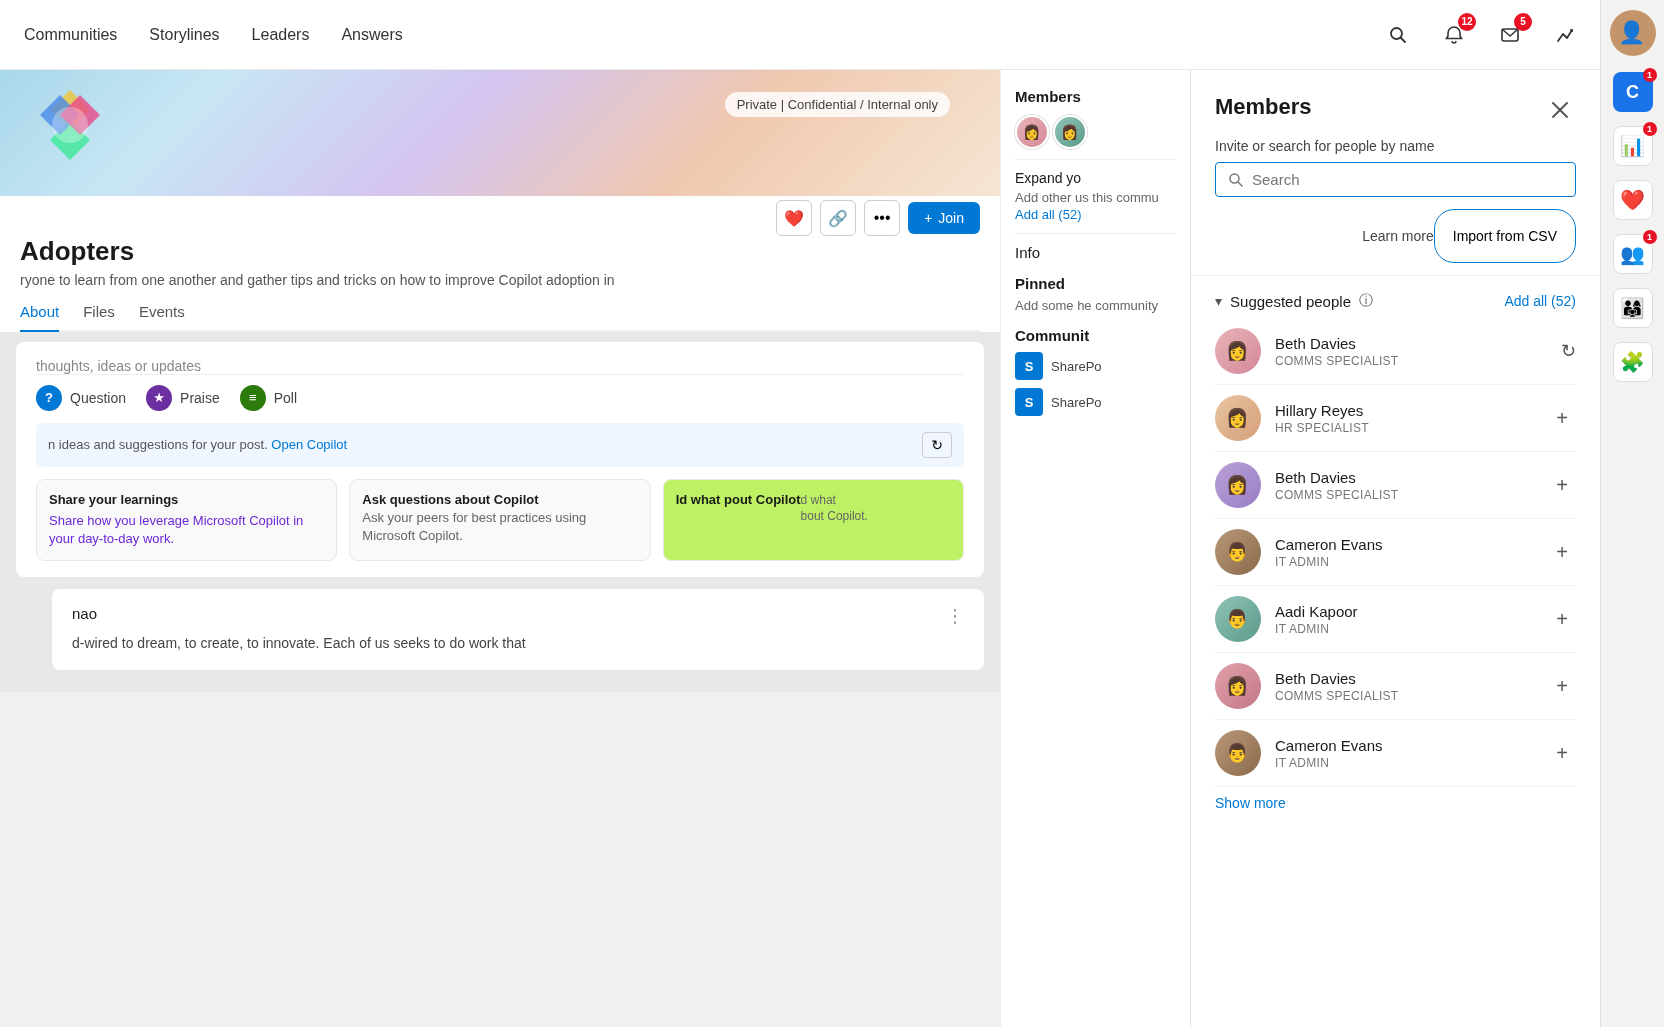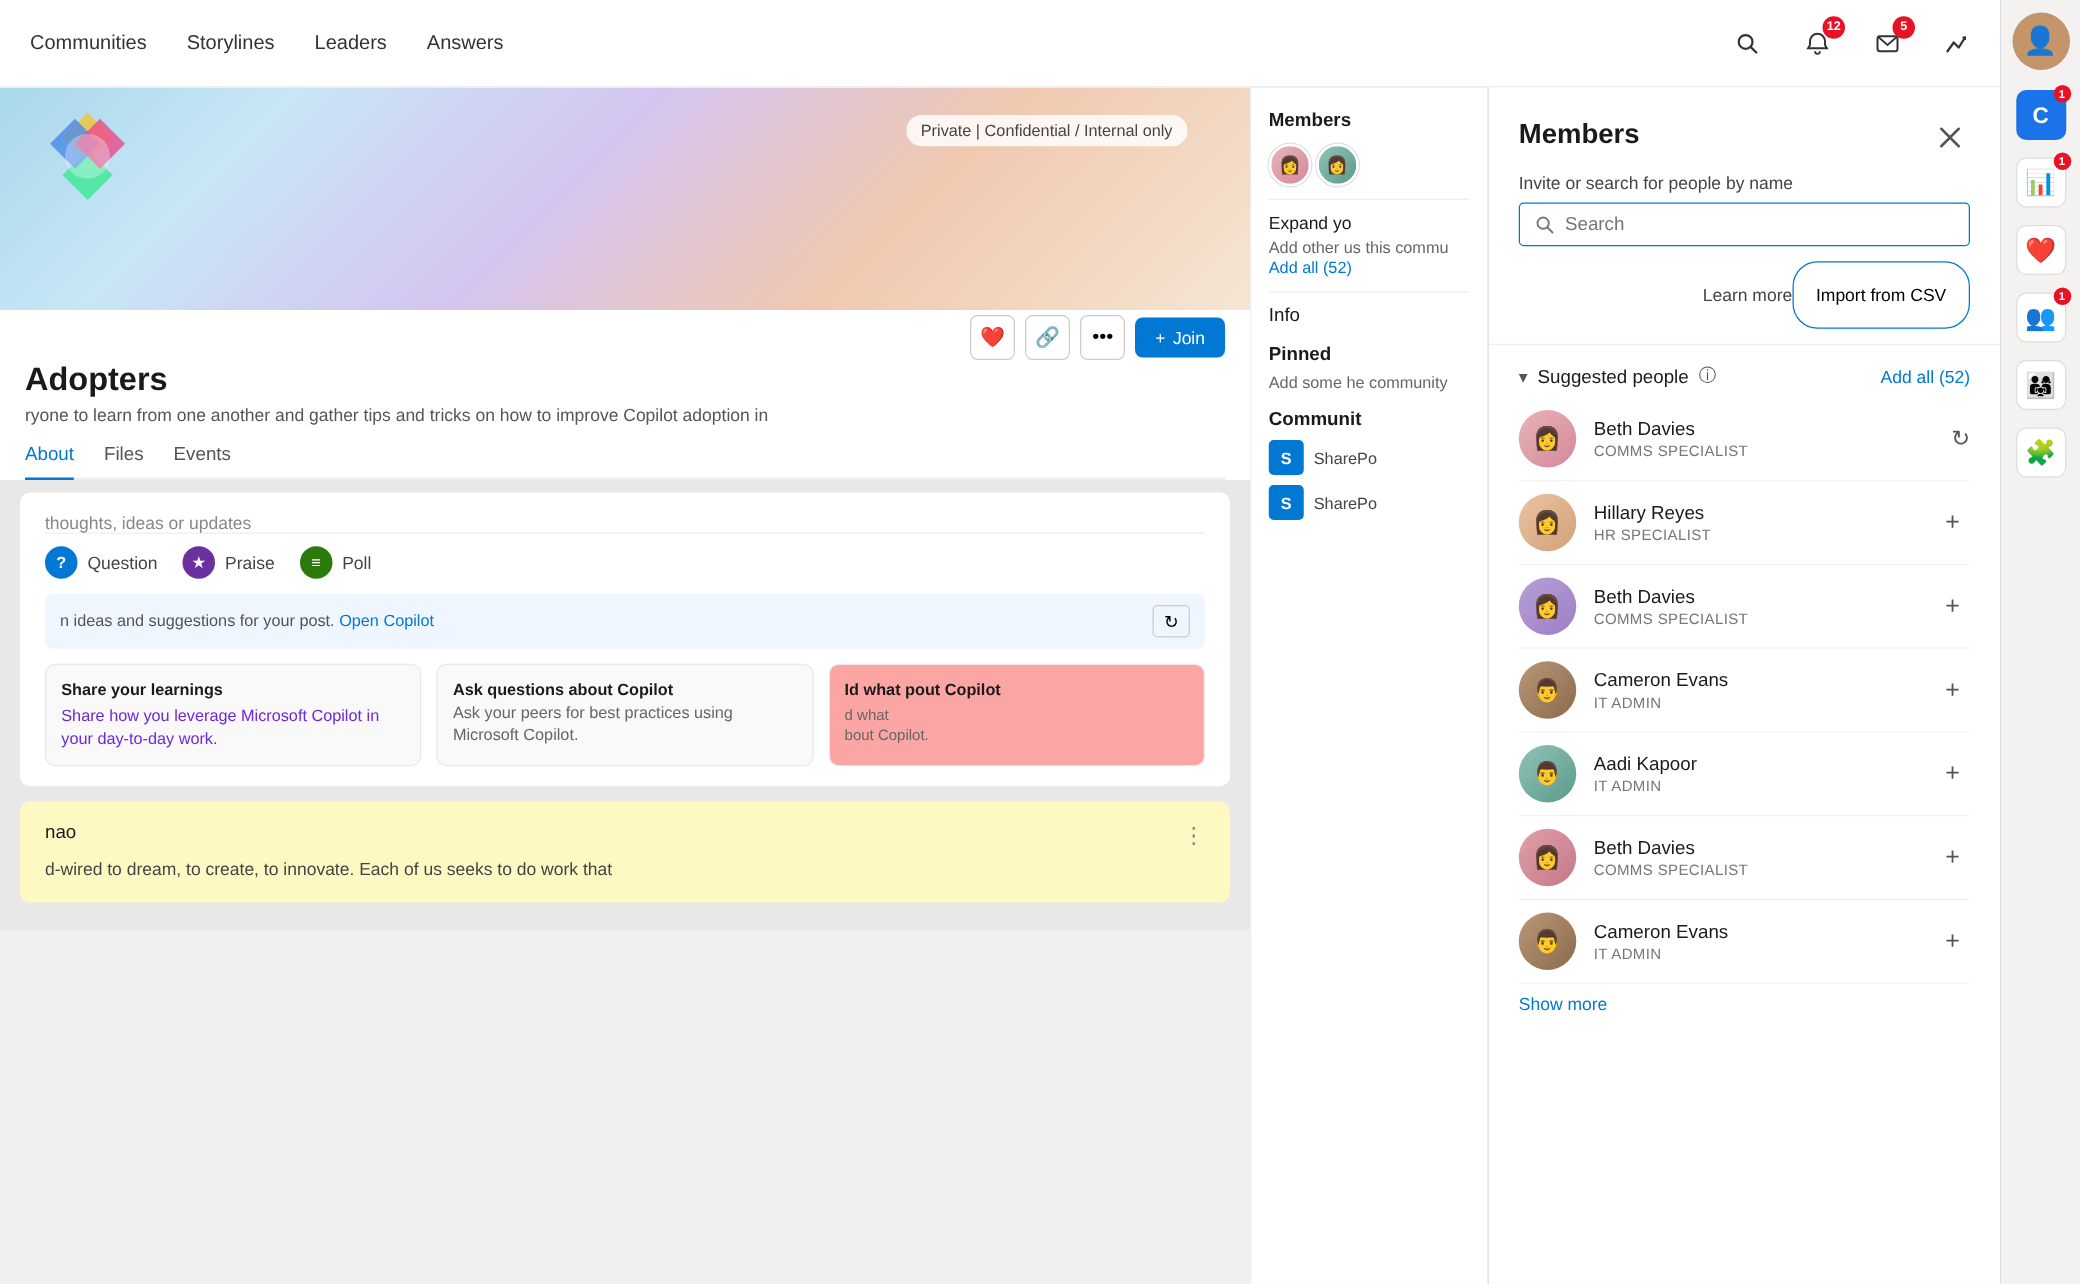--- a/index.html
+++ b/index.html
@@ -283,21 +283,21 @@
     <span style="font-size:13px;color:#444;">SharePo</span>
   </div>
   <div style="display:flex;align-items:center;gap:8px;margin-top:8px;">
     <div style="width:28px;height:28px;background:#0078d4;border-radius:4px;display:flex;align-items:center;justify-content:center;color:#fff;font-weight:700;font-size:13px;">S</div>
     <span style="font-size:13px;color:#444;">SharePo</span>
   </div>
 </div>
 
 <div style="position:absolute;top:70px;left:0;right:664px;bottom:0;background:#f0f0f0;overflow-y:auto;">
 
-  <div style="height:178px;background:linear-gradient(135deg,#a8d8ea 0%,#c8e6f5 20%,#d4c5f0 45%,#f0c8b0 70%,#f5e6d3 100%);position:relative;overflow:hidden;padding-left:44px;">
+  <div style="height:126px;background:linear-gradient(135deg,#a8d8ea 0%,#c8e6f5 20%,#d4c5f0 45%,#f0c8b0 70%,#f5e6d3 100%);position:relative;overflow:hidden;padding-left:44px;">
 
     <div style="position:absolute;top:15px;left:30px;width:90px;height:90px;">
       <svg viewBox="0 0 80 80" width="80" height="80">
         <path d="M40 5 L60 25 L40 45 L20 25 Z" fill="#e8c84a" opacity="0.9"></path>
         <path d="M40 35 L60 55 L40 75 L20 55 Z" fill="#4ae8a0" opacity="0.9"></path>
         <path d="M10 30 L30 10 L50 30 L30 50 Z" fill="#4a8ae8" opacity="0.8"></path>
         <path d="M30 30 L50 10 L70 30 L50 50 Z" fill="#e84a8a" opacity="0.8"></path>
         <ellipse cx="40" cy="40" rx="18" ry="18" fill="rgba(255,255,255,0.3)"></ellipse>
       </svg>
     </div>
@@ -352,28 +352,28 @@
 
       <div style="display:flex;gap:12px;margin-top:12px;">
         <div style="flex:1;background:#f9f9f9;border:1px solid #e8e8e8;border-radius:8px;padding:12px;font-size:13px;">
           <div style="font-weight:600;color:#1a1a1a;margin-bottom:5px;">Share your learnings</div>
           <div style="color:#6d28d9;line-height:1.4;">Share how you leverage Microsoft Copilot in your day-to-day work.</div>
         </div>
         <div style="flex:1;background:#f9f9f9;border:1px solid #e8e8e8;border-radius:8px;padding:12px;font-size:13px;">
           <div style="font-weight:600;color:#1a1a1a;margin-bottom:2px;">Ask questions about Copilot</div>
           <div style="color:#666;line-height:1.4;">Ask your peers for best practices using Microsoft Copilot.</div>
         </div>
-        <div style="flex:1;background:#fca5a5;border:1px solid #e8e8e8;border-radius:8px;padding:12px;font-size:13px;display:flex;flex-direction:column;justify-content:flex-start;">
+        <div style="flex:1;background:#bef264;border:1px solid #e8e8e8;border-radius:8px;padding:12px;font-size:13px;display:flex;flex-direction:row;justify-content:flex-start;">
           <div style="font-weight:600;color:#1a1a1a;margin-bottom:5px;">Id what pout Copilot</div>
           <div style="color:#666;font-size:12px;line-height:1.4;">d what<br>bout Copilot.</div>
         </div>
       </div>
     </div>
 
-    <div style="background:#fef9c3;border-radius:8px;padding:16px 20px;margin-bottom:12px;">
+    <div style="background:#ffffff;border-radius:8px;padding:16px 20px;margin-bottom:12px;margin-left:36px;">
       <div style="display:flex;justify-content:space-between;align-items:flex-start;">
         <div style="font-size:15px;font-weight:500;color:#1a1a1a;">nao</div>
         <div style="cursor:pointer;color:#888;font-size:18px;">⋮</div>
       </div>
       <div style="font-size:14px;color:#444;margin-top:6px;line-height:1.5;">d-wired to dream, to create, to innovate. Each of us seeks to do work that</div>
     </div>
   </div>
 </div>
 
 </body></html>

